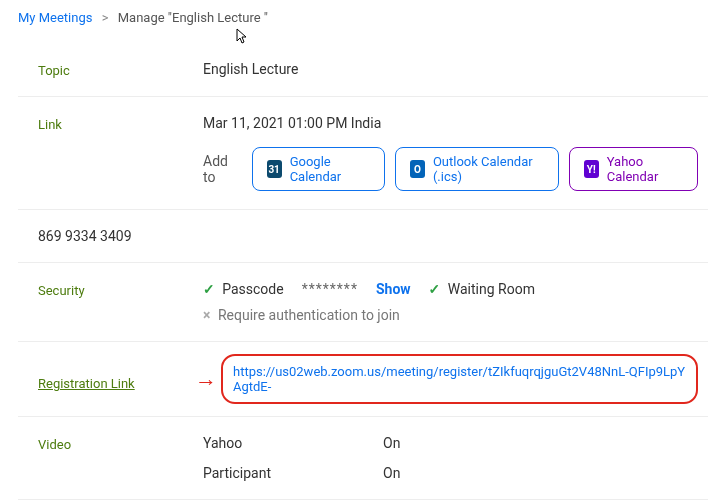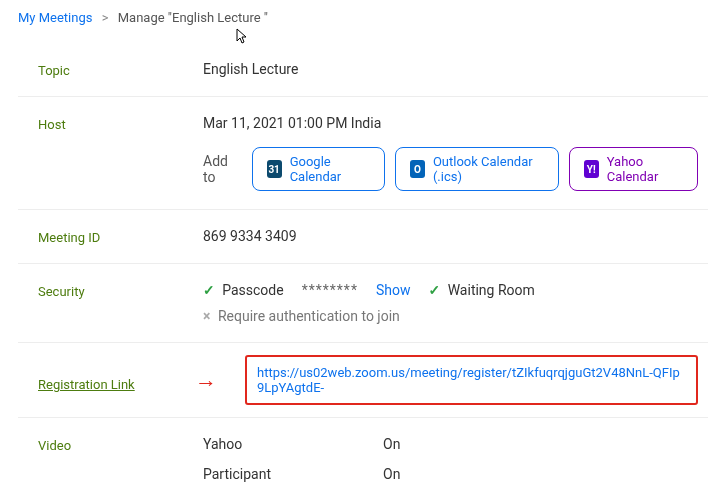--- a/index.html
+++ b/index.html
@@ -87,47 +87,46 @@
     .icon-outlook { background: #0364b8; }
     .icon-yahoo { background: #6001d2; border-radius: 50%; }
     .sec-line {
       display: flex;
       align-items: center;
       gap: 18px;
     }
     .check { color: #2ea043; font-weight: bold; margin-right: 4px; }
     .cross { color: #aaa; font-weight: bold; margin-right: 4px; }
     .passcode-dots { letter-spacing: 1px; color: #666; }
-    .show-link { color: #0e72ed; cursor: pointer; }
+    .show-link { color: #0e72ed; cursor: pointer; font-weight: bold; }
     .sec-line2 { margin-top: 10px; color: #777; }
     .reg-row {
       display: flex;
       align-items: center;
       padding: 12px 0 12px 20px;
       border-bottom: 1px solid #ededed;
     }
     .arrow {
       color: #e1271d;
       font-size: 22px;
       font-weight: bold;
       margin-left: -8px;
       margin-right: 6px;
       letter-spacing: -2px;
     }
     .reg-link-box {
       border: 2px solid #e1271d;
-      border-radius: 3px;
+      border-radius: 14px;
       padding: 8px 10px;
       color: #0e72ed;
       font-size: 13px;
       flex: 1;
       margin-right: 10px;
       cursor: pointer;
       word-break: break-all;
-      margin-left: 24px;
     }
     .video-grid {
       display: grid;
       grid-template-columns: 180px 120px;
       row-gap: 14px;
     }
   </style>
 </head>
 <body>
 
@@ -142,21 +141,21 @@
         </svg>
     </span>
   </div>
 
   <div class="row">
     <div class="label-col">Topic</div>
     <div class="value-col">English Lecture</div>
   </div>
 
   <div class="row">
-    <div class="label-col">Host</div>
+    <div class="label-col">Link</div>
     <div class="value-col">
       <div>Mar 11, 2021 01:00 PM India</div>
       <div class="addto-row">
         <span class="addto-label">Add to</span>
         <div class="cal-btn">
           <span class="icon-box icon-google">31</span>
           <span>Google Calendar</span>
         </div>
         <div class="cal-btn">
           <span class="icon-box icon-outlook">O</span>
@@ -164,21 +163,20 @@
         </div>
         <div class="cal-btn yahoo">
           <span class="icon-box icon-yahoo">Y!</span>
           <span>Yahoo Calendar</span>
         </div>
       </div>
     </div>
   </div>
 
   <div class="row">
-    <div class="label-col">Meeting ID</div>
     <div class="value-col">869 9334 3409</div>
   </div>
 
   <div class="row">
     <div class="label-col">Security</div>
     <div class="value-col">
       <div class="sec-line">
         <span>
           <span class="check">✓</span>
           <span>Passcode</span>

